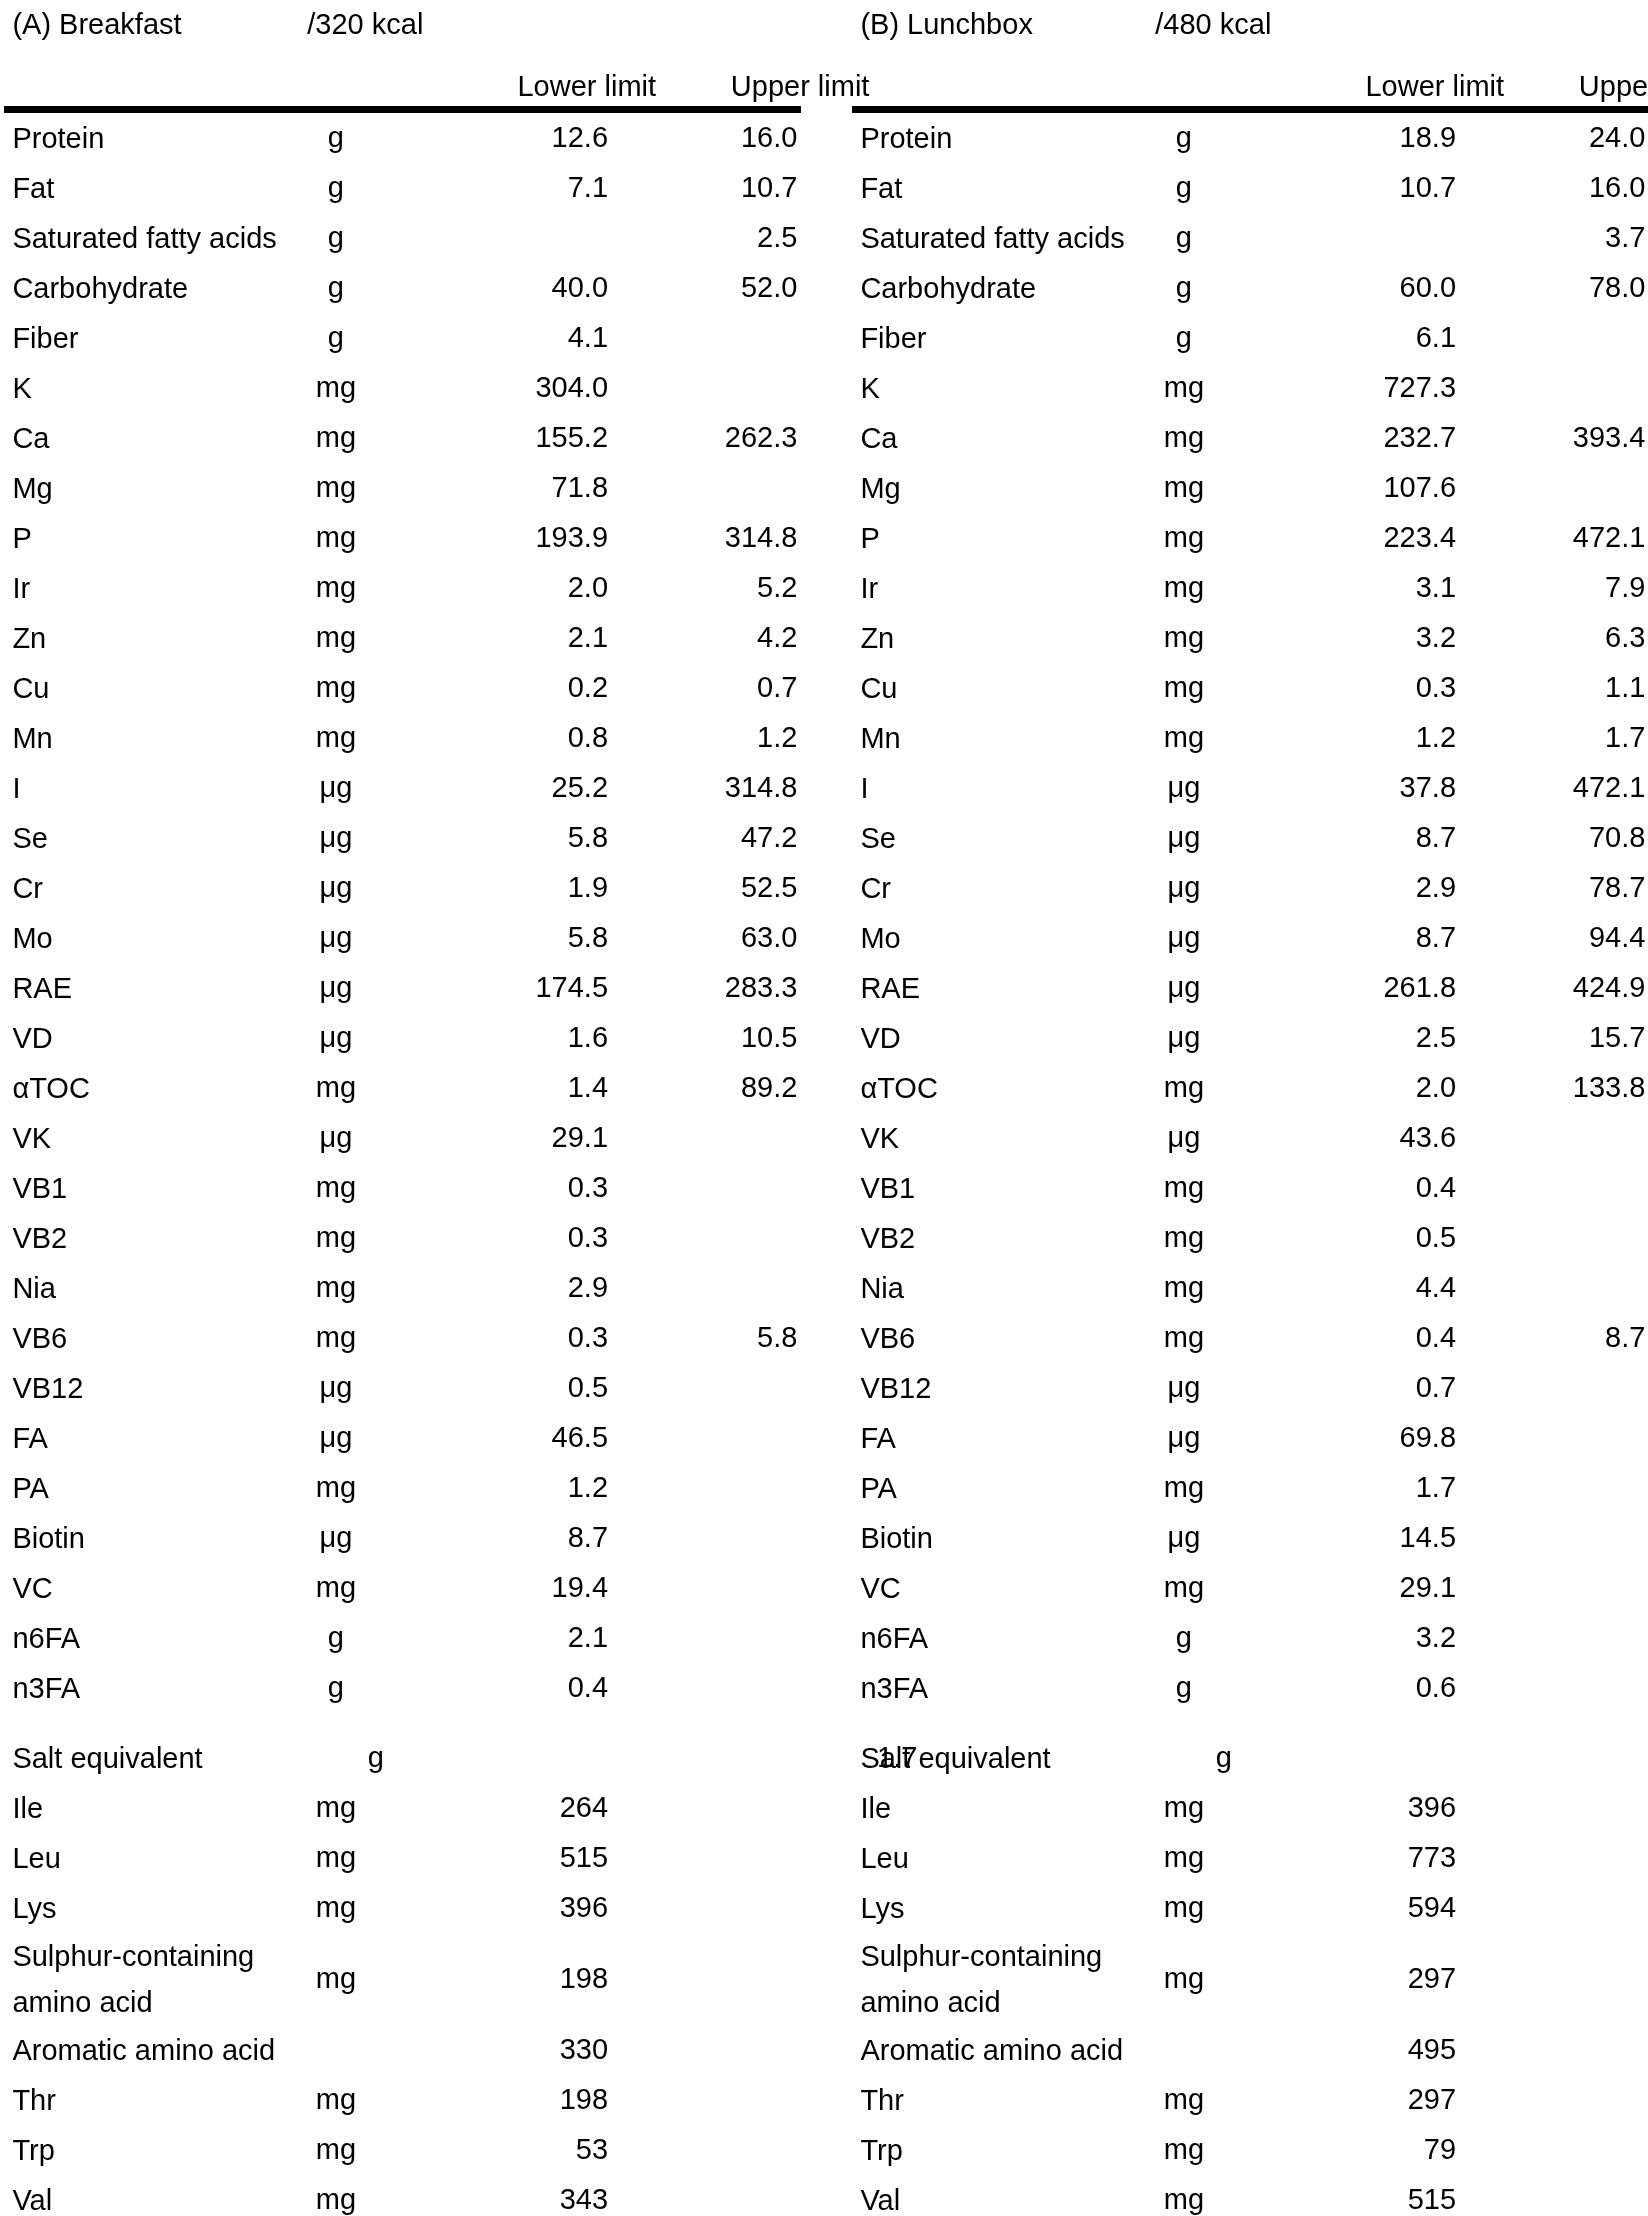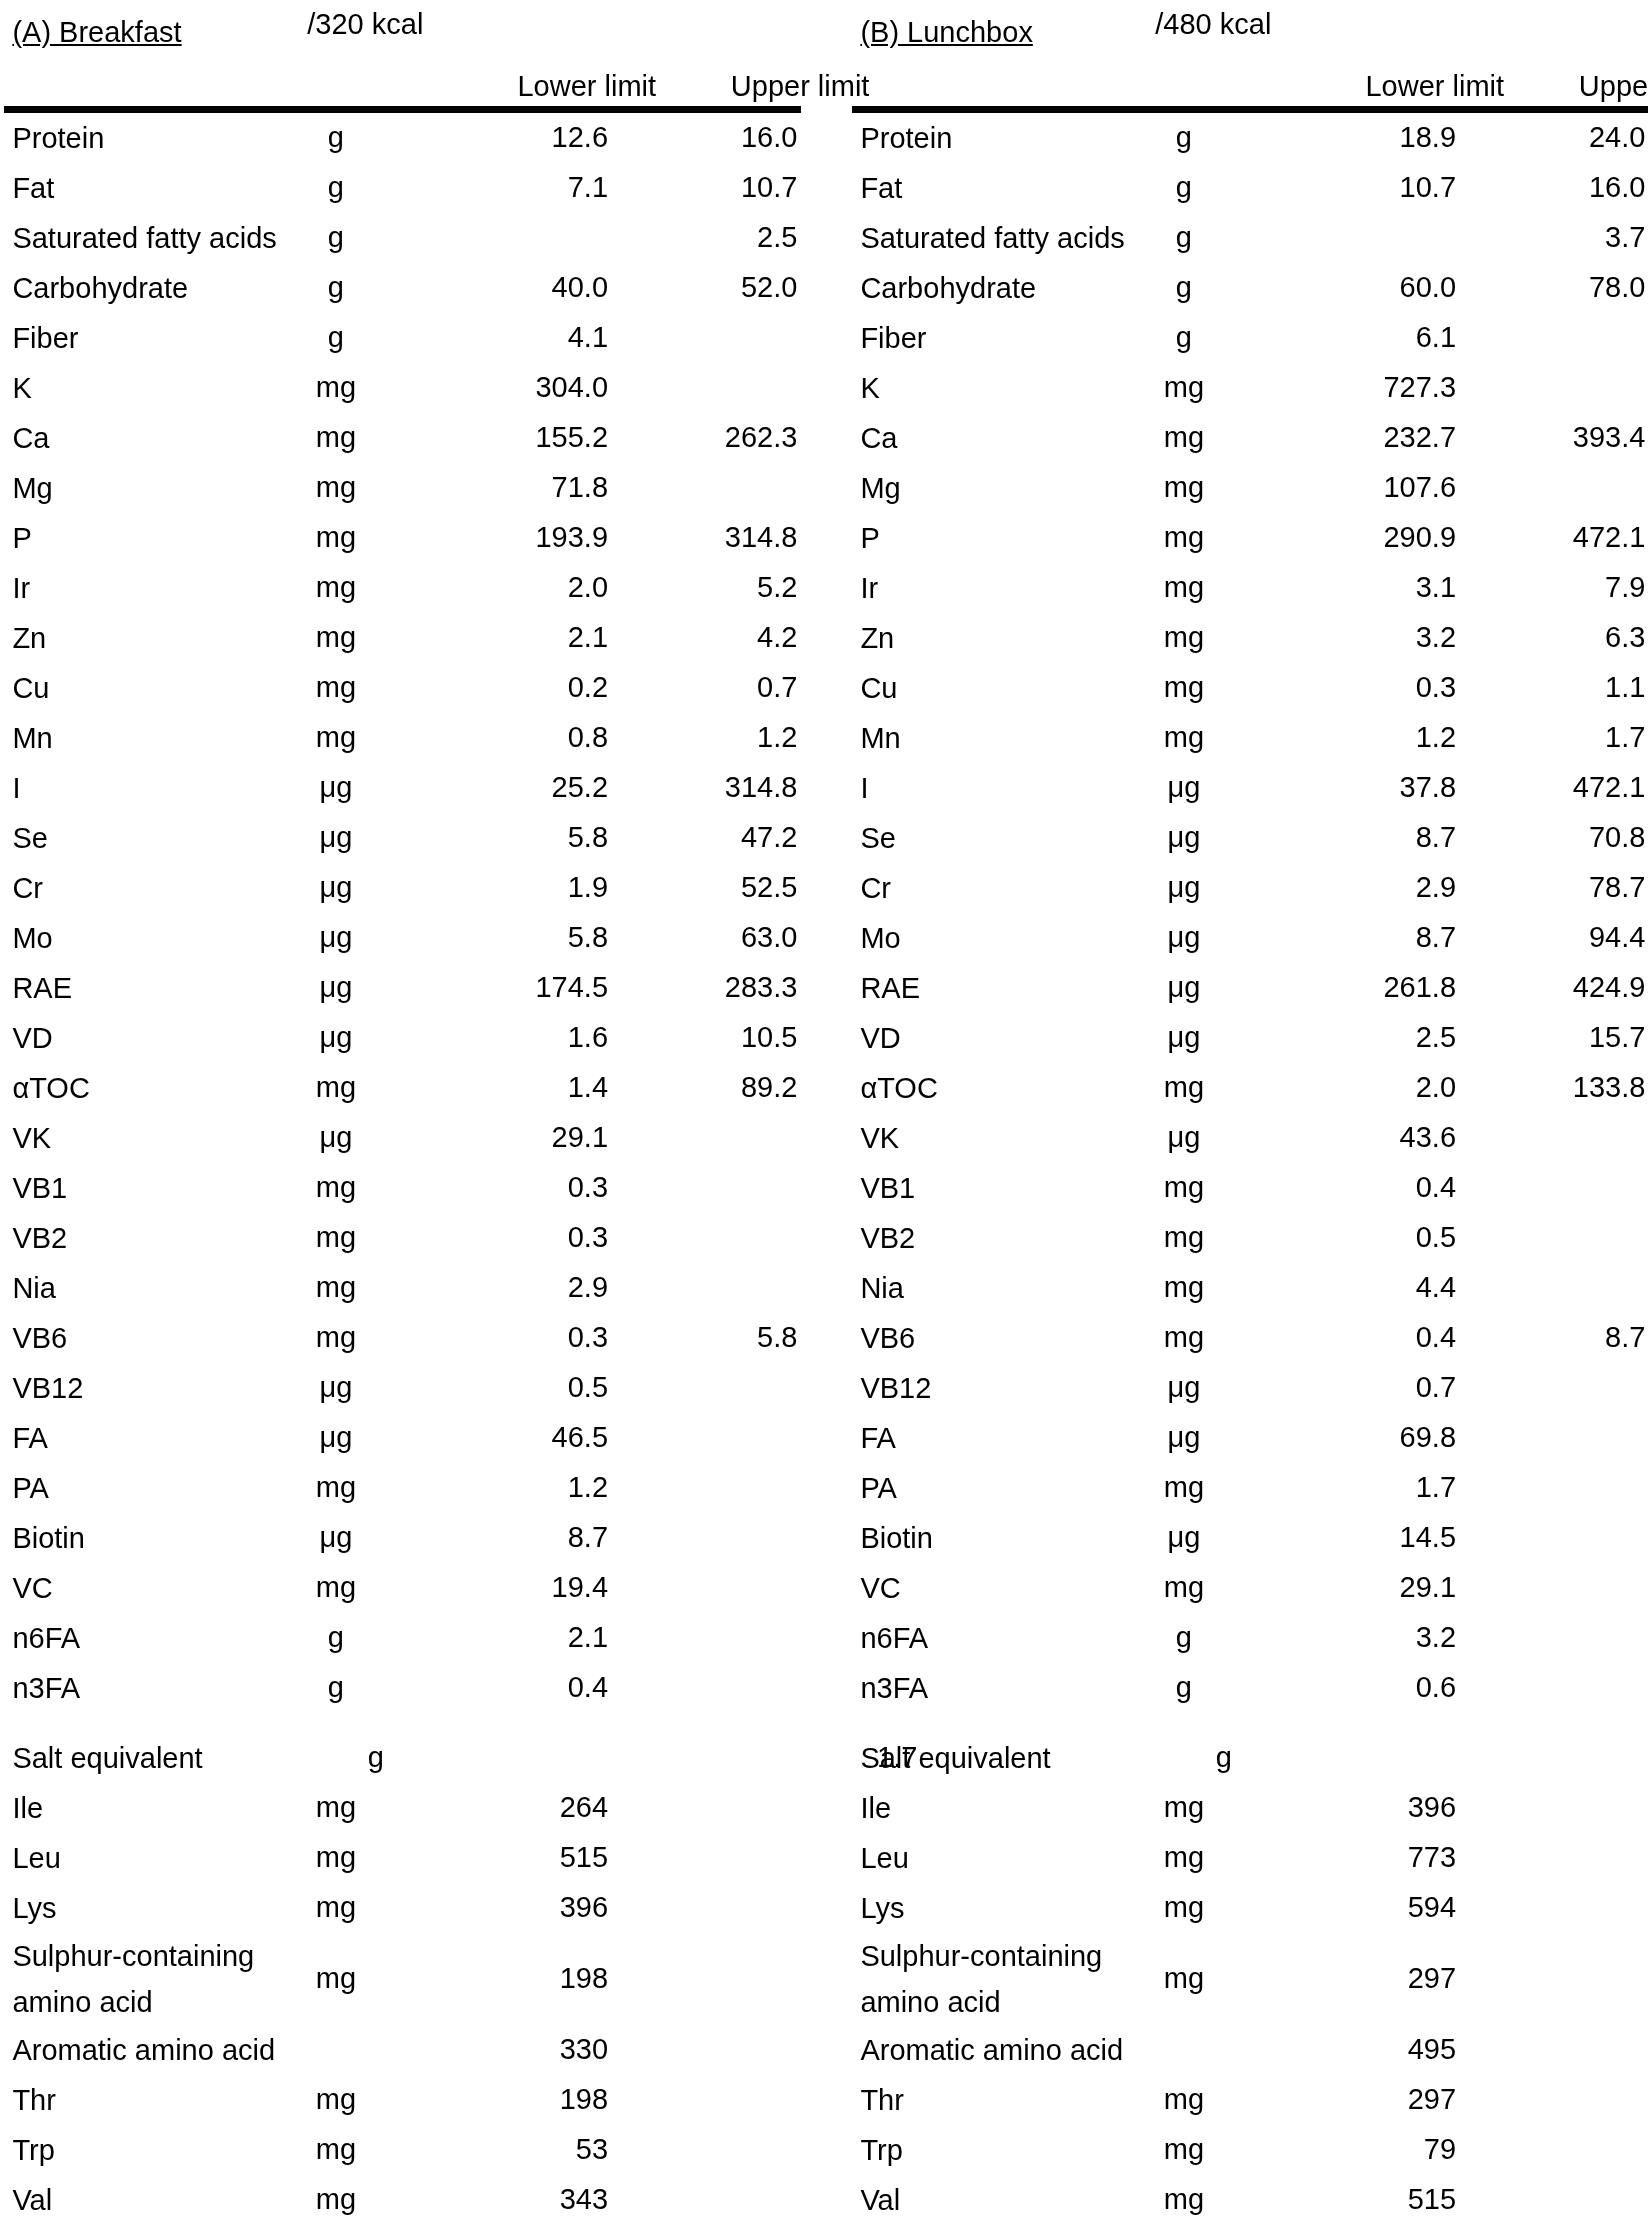--- a/index.html
+++ b/index.html
@@ -27,23 +27,22 @@
   .tbl + .tbl {
     margin-left: 51px;
   }
   .t-title-row {
     position: relative;
     height: 52px;
   }
   .t-title {
     position: absolute;
     left: 8px;
-    top: 8px;
+    top: 0;
     white-space: nowrap;
-    text-decoration: underline;
   }
   .t-kcal {
     position: absolute;
     left: 38%;
     top: 0;
     white-space: nowrap;
   }
   .grid {
     display: grid;
     grid-template-columns: 35% 12% 28.5% 24%;
@@ -403,21 +402,21 @@
   </div>
         <div class="grid row">
     <span class="c-name">Mg</span>
     <span class="c-unit">mg</span>
     <span class="c-lower">107.6</span>
     <span class="c-upper"></span>
   </div>
         <div class="grid row">
     <span class="c-name">P</span>
     <span class="c-unit">mg</span>
-    <span class="c-lower">290.9</span>
+    <span class="c-lower">223.4</span>
     <span class="c-upper">472.1</span>
   </div>
         <div class="grid row">
     <span class="c-name">Ir</span>
     <span class="c-unit">mg</span>
     <span class="c-lower">3.1</span>
     <span class="c-upper">7.9</span>
   </div>
         <div class="grid row">
     <span class="c-name">Zn</span>

